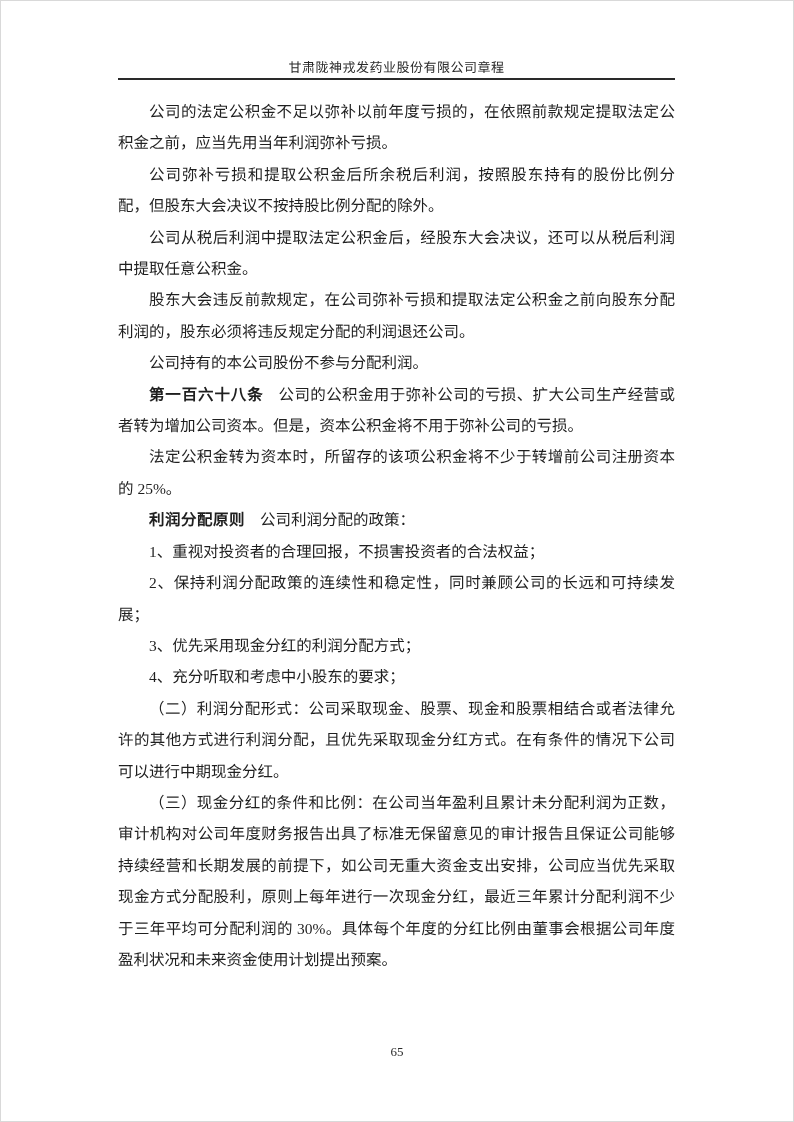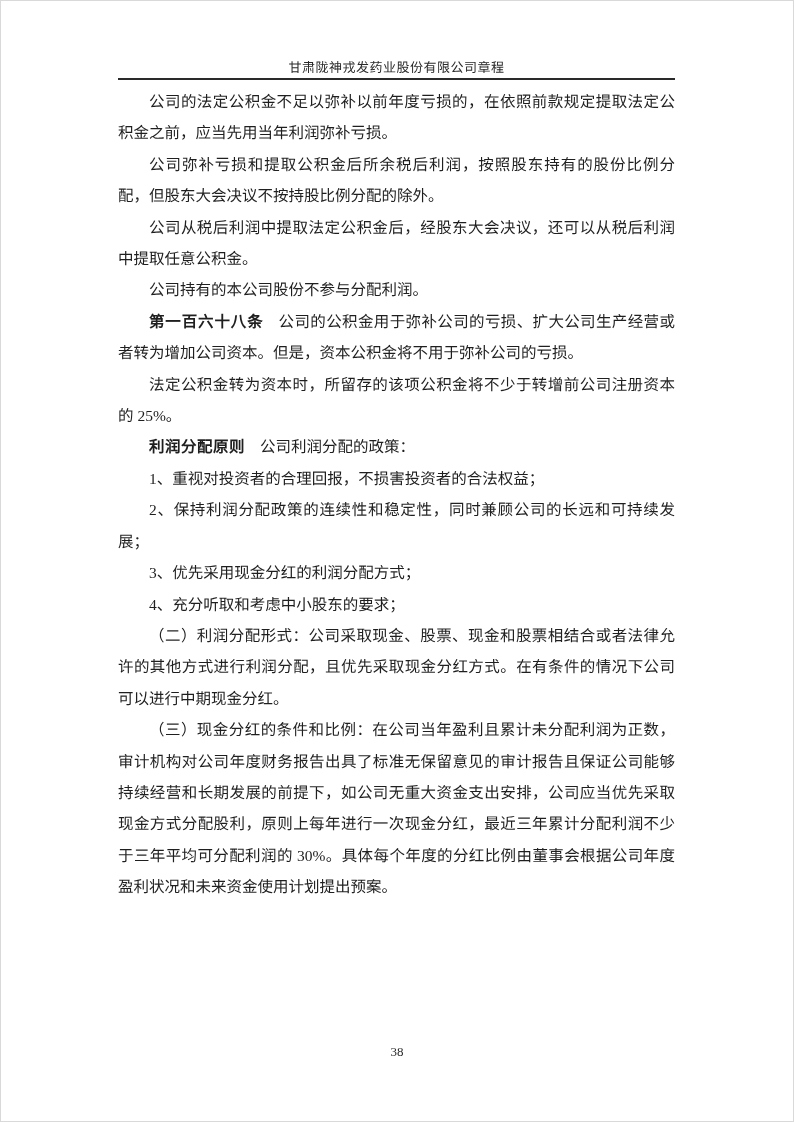--- a/index.html
+++ b/index.html
@@ -24,21 +24,21 @@
     padding-top: 59px;
     padding-bottom: 3px;
     border-bottom: 2px solid #2a2a2a;
     font-size: 13px;
     line-height: 15px;
     letter-spacing: 0.5px;
     color: #2a2a2a;
     text-align: center;
   }
   .doc-content {
-    padding-top: 6px;
+    padding-top: 16px;
   }
   .para {
     margin: 0;
     font-size: 15.5px;
     line-height: 31.4px;
     text-align: justify;
     text-justify: inter-ideograph;
     text-indent: 2em;
     word-break: break-all;
   }
@@ -65,29 +65,30 @@
 <div class="page">
 
   <div class="doc-header">
     <span>甘肃陇神戎发药业股份有限公司章程</span>
   </div>
 
   <div class="doc-content">
     <p class="para"><span>公司的法定公积金不足以弥补以前年度亏损的，在依照前款规定提取法定公积金之前，应当先用当年利润弥补亏损。</span></p>
     <p class="para"><span>公司弥补亏损和提取公积金后所余税后利润，按照股东持有的股份比例分配，但股东大会决议不按持股比例分配的除外。</span></p>
     <p class="para"><span>公司从税后利润中提取法定公积金后，经股东大会决议，还可以从税后利润中提取任意公积金。</span></p>
+    <p class="para"><span>股东大会违反前款规定，在公司弥补亏损和提取法定公积金之前向股东分配利润的，股东必须将违反规定分配的利润退还公司。</span></p>
     <p class="para"><span>公司持有的本公司股份不参与分配利润。</span></p>
     <p class="para"><b class="clause">第一百六十八条</b><span>公司的公积金用于弥补公司的亏损、扩大公司生产经营或者转为增加公司资本。但是，资本公积金将不用于弥补公司的亏损。</span></p>
     <p class="para"><span>法定公积金转为资本时，所留存的该项公积金将不少于转增前公司注册资本的 25%。</span></p>
     <p class="para"><b class="clause">利润分配原则</b><span>公司利润分配的政策：</span></p>
     <p class="para"><span>1、重视对投资者的合理回报，不损害投资者的合法权益；</span></p>
     <p class="para"><span>2、保持利润分配政策的连续性和稳定性，同时兼顾公司的长远和可持续发展；</span></p>
     <p class="para"><span>3、优先采用现金分红的利润分配方式；</span></p>
     <p class="para"><span>4、充分听取和考虑中小股东的要求；</span></p>
     <p class="para"><span>（二）利润分配形式：公司采取现金、股票、现金和股票相结合或者法律允许的其他方式进行利润分配，且优先采取现金分红方式。在有条件的情况下公司可以进行中期现金分红。</span></p>
     <p class="para"><span>（三）现金分红的条件和比例：在公司当年盈利且累计未分配利润为正数，审计机构对公司年度财务报告出具了标准无保留意见的审计报告且保证公司能够持续经营和长期发展的前提下，如公司无重大资金支出安排，公司应当优先采取现金方式分配股利，原则上每年进行一次现金分红，最近三年累计分配利润不少于三年平均可分配利润的 30%。具体每个年度的分红比例由董事会根据公司年度盈利状况和未来资金使用计划提出预案。</span></p>
   </div>
 
   <div class="doc-footer">
-    <span>38</span>
+    <span>65</span>
   </div>
 
 </div>
 
 </body></html>

